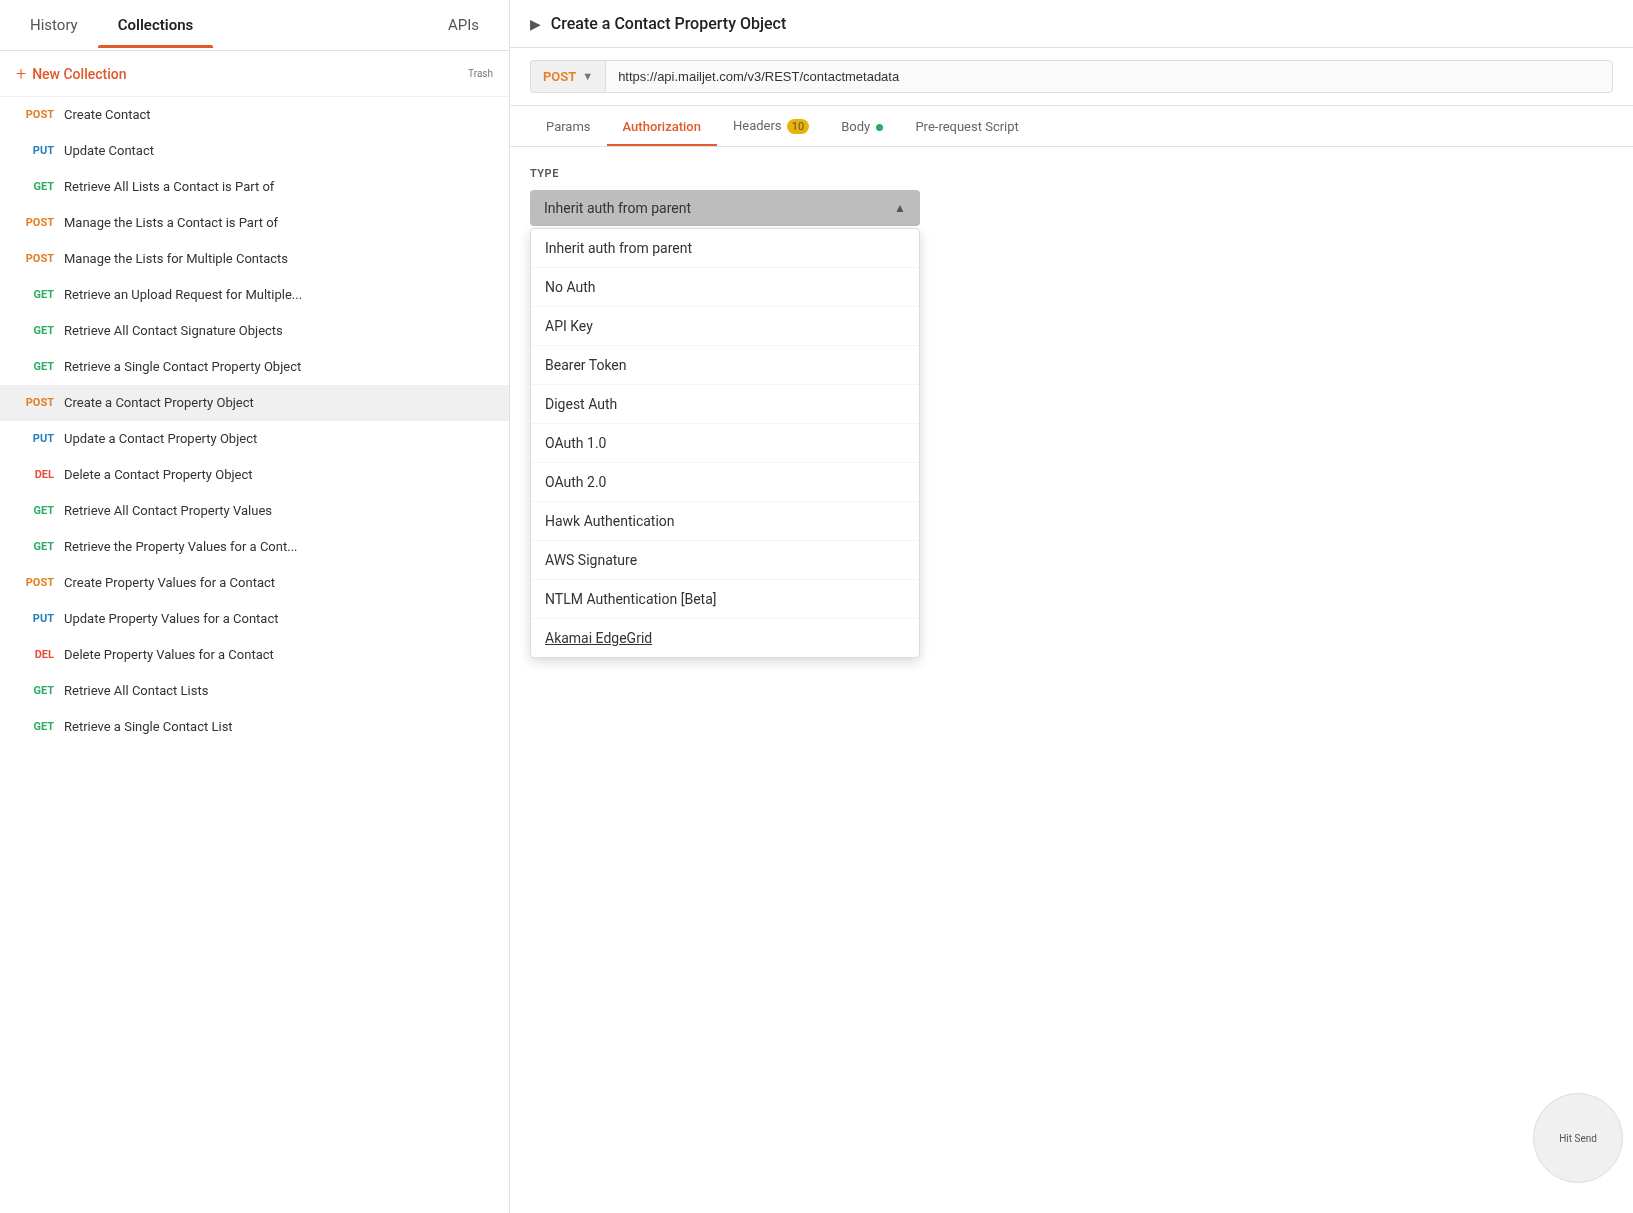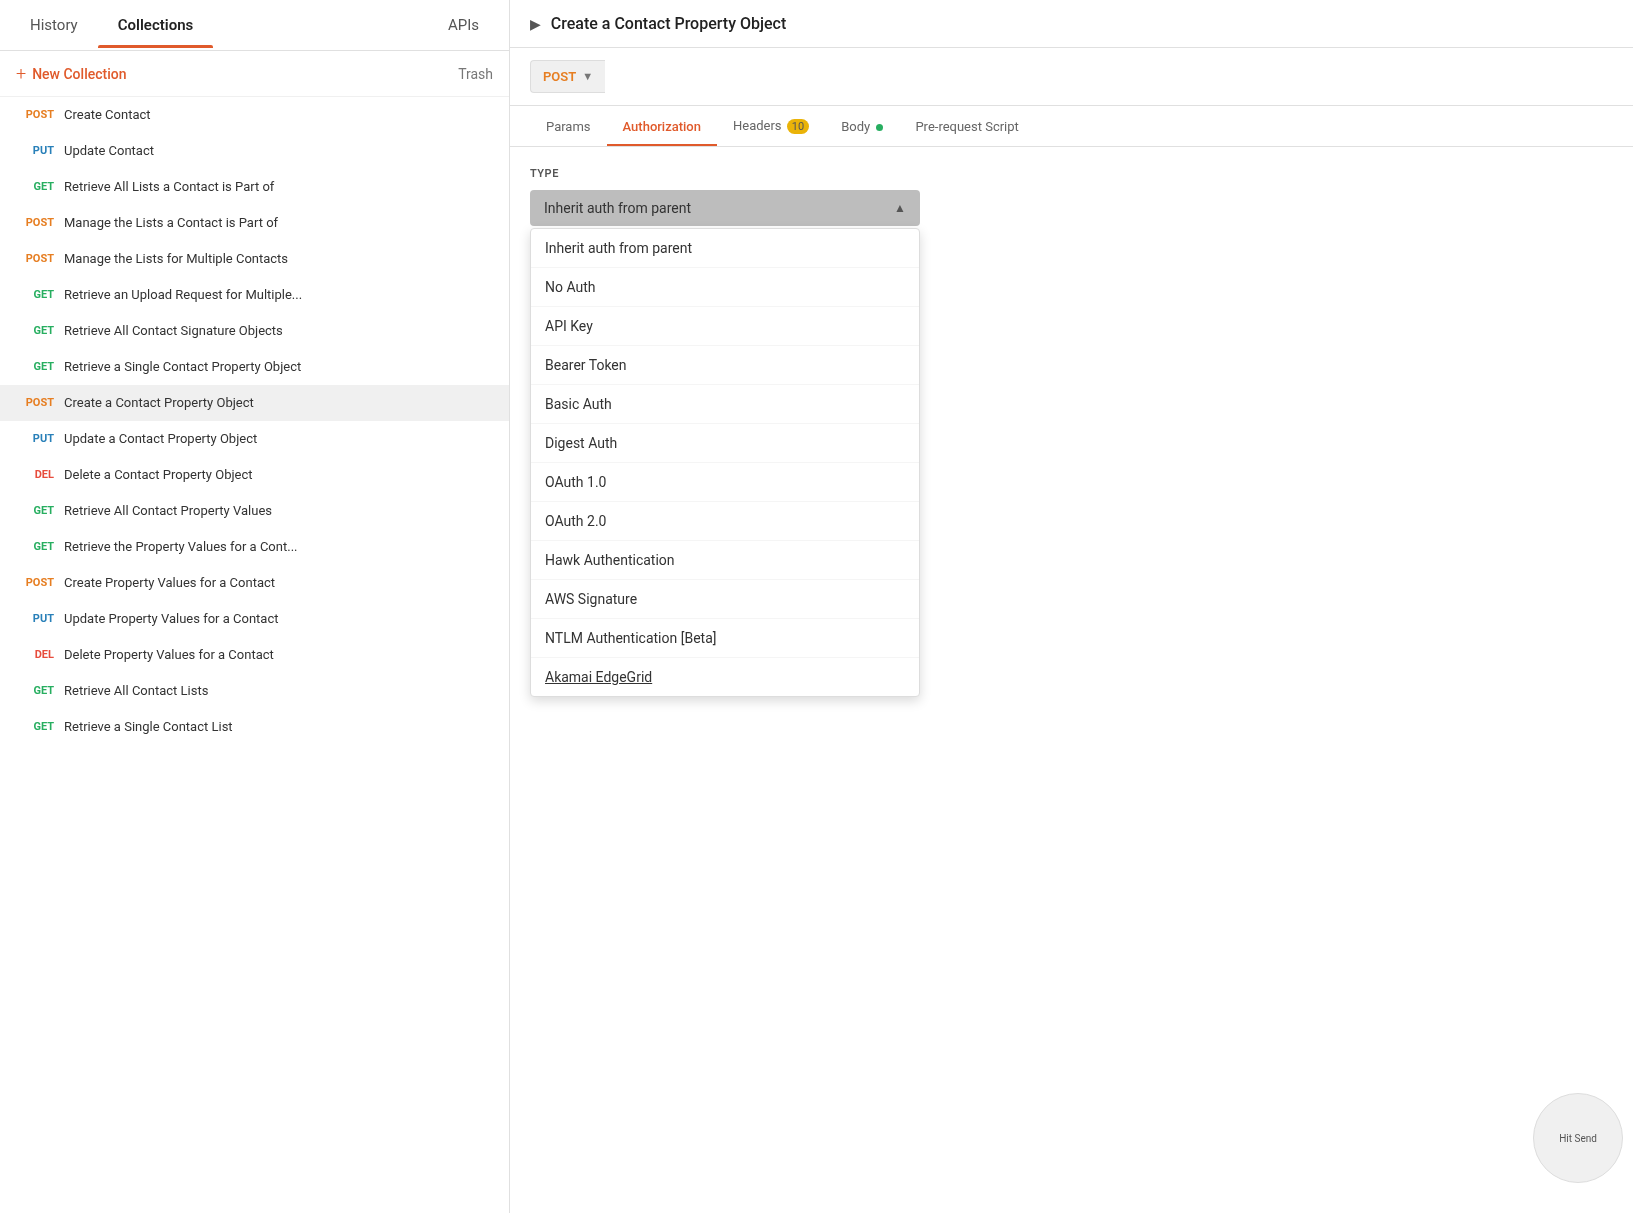--- a/index.html
+++ b/index.html
@@ -67,21 +67,21 @@
       font-size: 14px;
       font-weight: 500;
       cursor: pointer;
     }
     .new-collection-plus {
       font-size: 18px;
       font-weight: 300;
     }
     .trash-btn {
       color: #777;
-      font-size: 14px;
+      font-size: 10px;
       cursor: pointer;
     }
 
     
     .collection-list {
       overflow-y: auto;
       flex: 1;
     }
     .collection-item {
       display: flex;
@@ -401,20 +401,21 @@
   <div class="page-title-bar">
     <span class="chevron-icon">▶</span>
     <span class="page-title">Create a Contact Property Object</span>
   </div>
 
   <div class="url-bar">
     <div class="method-selector">
       <span>POST</span>
       <span class="method-dropdown-arrow">▼</span>
     </div>
+    <input class="url-input" type="text" value="https://api.mailjet.com/v3/REST/contactmetadata" style="">
   </div>
 
   <div class="sub-tabs">
     <div class="sub-tab">Params</div>
     <div class="sub-tab active">Authorization</div>
     <div class="sub-tab">
       <span>Headers</span>
       <span class="headers-badge">10</span>
     </div>
     <div class="sub-tab">
@@ -430,21 +431,20 @@
     <div class="auth-dropdown">
       <div class="auth-dropdown-selected">
         <span>Inherit auth from parent</span>
         <span class="auth-dropdown-arrow">▲</span>
       </div>
       <div class="auth-dropdown-menu">
       <div class="auth-dropdown-item">Inherit auth from parent</div>
           <div class="auth-dropdown-item">No Auth</div>
           <div class="auth-dropdown-item">API Key</div>
           <div class="auth-dropdown-item">Bearer Token</div>
-          <div class="auth-dropdown-item">Basic Auth</div>
           <div class="auth-dropdown-item">Digest Auth</div>
           <div class="auth-dropdown-item">OAuth 1.0</div>
           <div class="auth-dropdown-item">OAuth 2.0</div>
           <div class="auth-dropdown-item">Hawk Authentication</div>
           <div class="auth-dropdown-item">AWS Signature</div>
           <div class="auth-dropdown-item">NTLM Authentication [Beta]</div>
           <div class="auth-dropdown-item">Akamai EdgeGrid</div>
         </div>
     </div>
 

